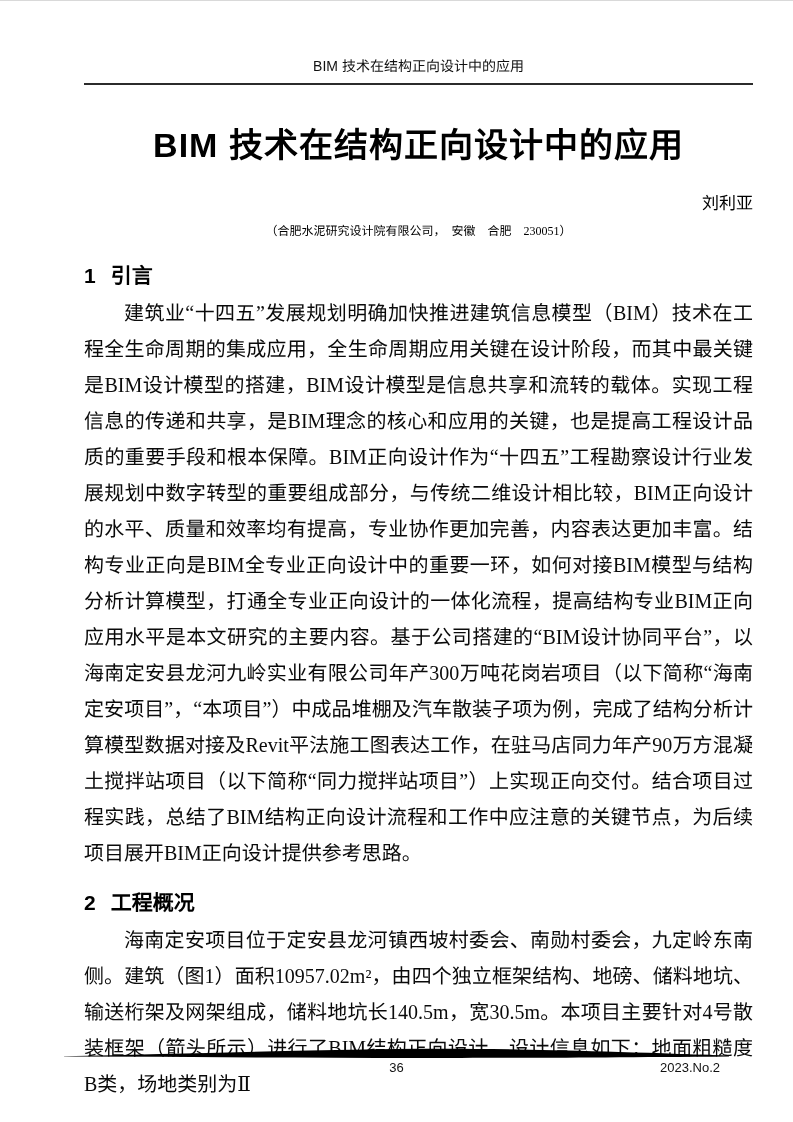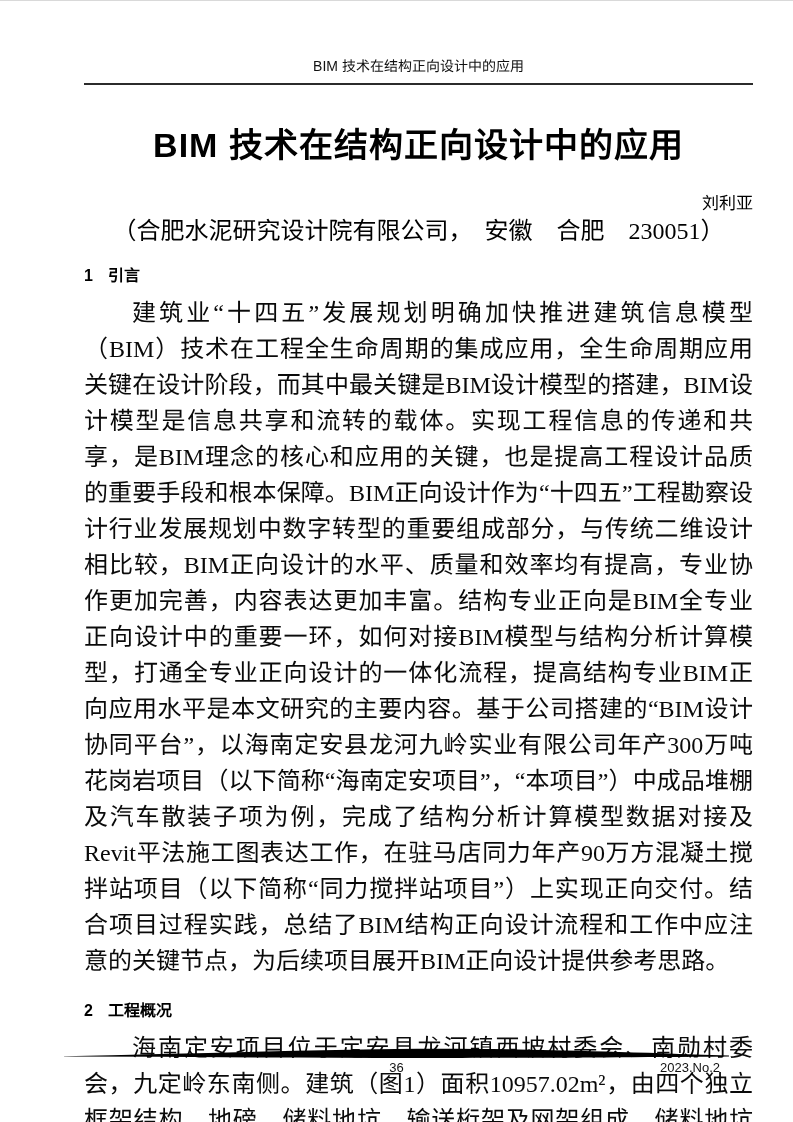--- a/index.html
+++ b/index.html
@@ -48,39 +48,39 @@
   }
   .author {
     margin-top: 25px;
     text-align: right;
     font-size: 17px;
     line-height: 24px;
   }
   .affiliation {
     margin-top: 2px;
     text-align: center;
-    font-size: 24px;
+    font-size: 12px;
     line-height: 26px;
   }
   
   .section-heading {
     margin: 18px 0 0 0;
     font-family: "Liberation Sans", "DejaVu Sans", sans-serif;
     font-weight: 700;
-    font-size: 16px;
+    font-size: 21px;
     line-height: 28px;
     color: #000;
   }
   .section-heading .sec-num {
     display: inline-block;
     margin-right: 15px;
   }
   .body-para {
     margin: 5px 0 0 0;
-    font-size: 24px;
+    font-size: 20px;
     line-height: 36px;
     text-align: justify;
     text-indent: 2em;
     color: #0a0a0a;
   }
   
   .page-footer {
     position: absolute;
     left: 62px;
     top: 1046px;

